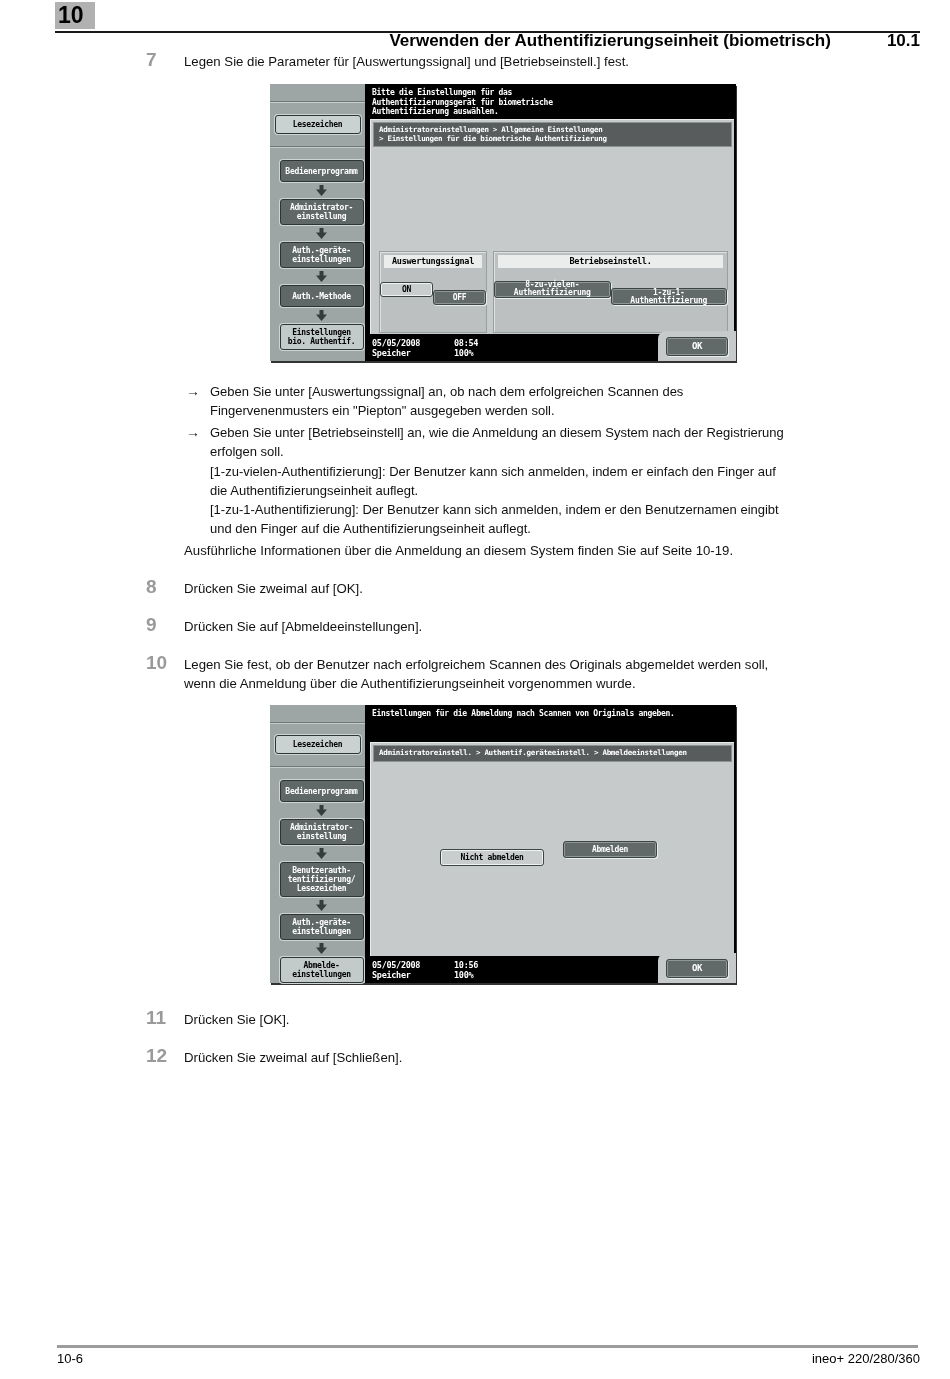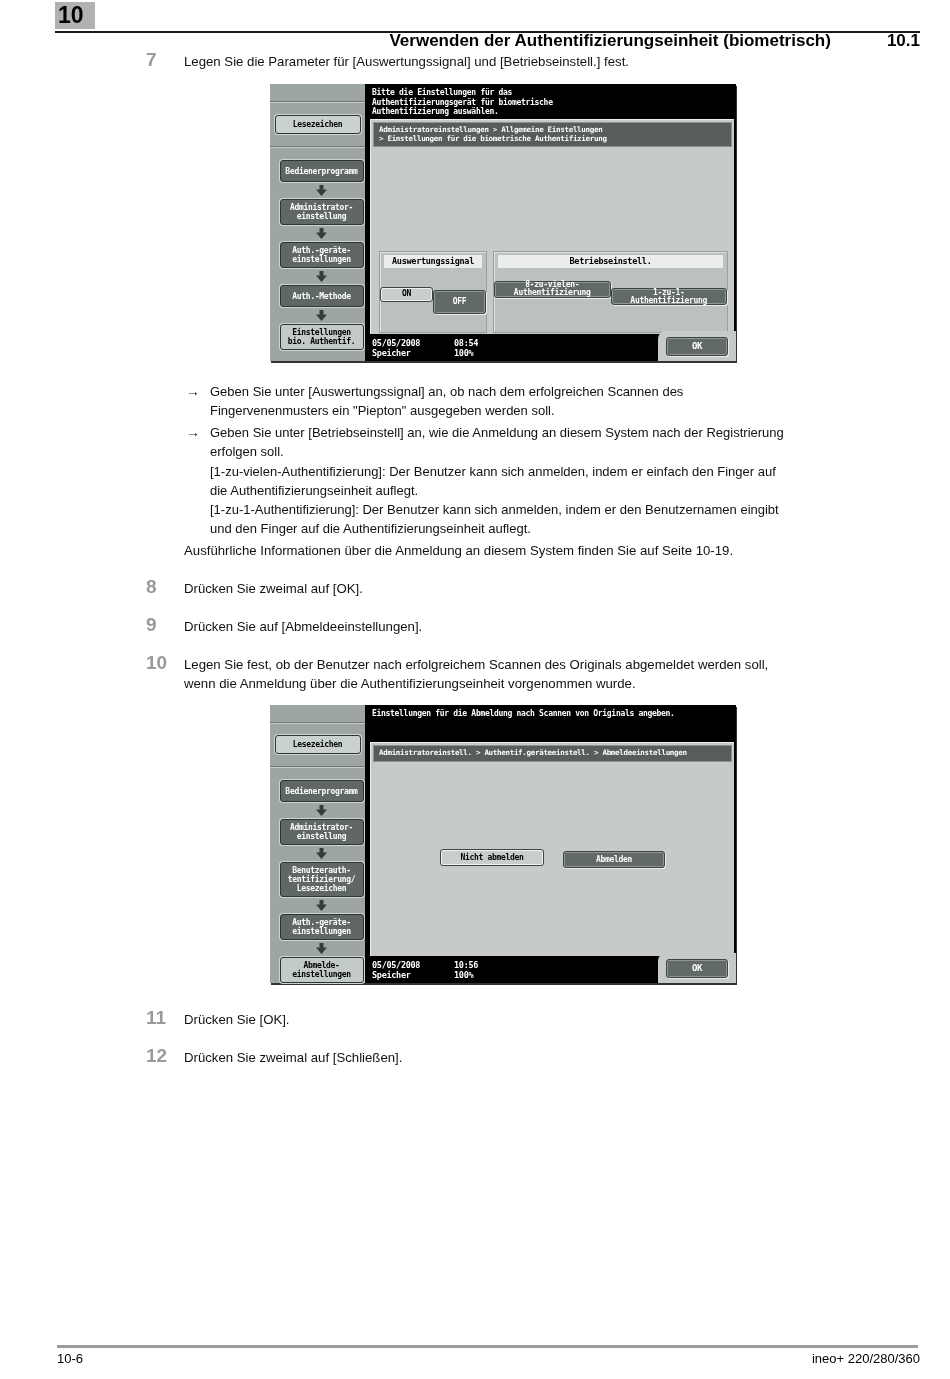--- a/index.html
+++ b/index.html
@@ -61,26 +61,26 @@
   .panel-left{left:8px;width:108px;}
   .panel-right{left:122px;right:6px;}
   .panel-title{margin:3px 4px 0 4px;height:13px;background:#ebeded;color:#000;font-size:8.5px;
                line-height:13px;text-align:center;}
   .panel-btns{display:flex;flex-direction:row;align-items:center;}
   .scr-btn{border:1px solid #3c4444;border-radius:3px;font-size:8px;line-height:8px;text-align:center;
            display:flex;align-items:center;justify-content:center;white-space:pre-line;box-sizing:border-box;}
   .scr-btn.light{background:#c9cdcd;color:#000;box-shadow:inset 0 0 0 1px #eef2f2;}
   .scr-btn.dark{background:#616969;color:#fff;box-shadow:inset 0 0 0 1px #8e9696,1px 1px 0 #e8ecec;}
   .onoff{width:74px;height:15px;margin-top:6px;}
-  .onoff2{width:74px;height:24px;margin-top:22px;}
+  .onoff2{width:74px;height:15px;margin-top:22px;}
   .wide{width:150px;height:17px;margin-top:5px;}
   .wide2{width:150px;height:17px;margin-top:20px;}
 
   .btn-nicht{position:absolute;left:69px;top:106px;width:104px;height:17px;}
-  .btn-abmelden{position:absolute;left:192px;top:108px;width:102px;height:17px;}
+  .btn-abmelden{position:absolute;left:192px;top:98px;width:94px;height:17px;}
 
   .scr-status{position:absolute;left:0;right:0;bottom:0;height:27px;background:#000;color:#fff;
               font-size:8.5px;line-height:10px;padding:4px 0 0 7px;box-sizing:border-box;}
   .srow{display:flex;} .scol1{width:82px;}
   .ok-tab{position:absolute;right:0;bottom:0;width:78px;height:30px;background:#c6caca;
           border-top-left-radius:8px;display:flex;align-items:center;justify-content:center;z-index:2;}
   .ok-btn{width:62px;height:19px;font-size:9px;}
 </style>
 </head>
 <body>

